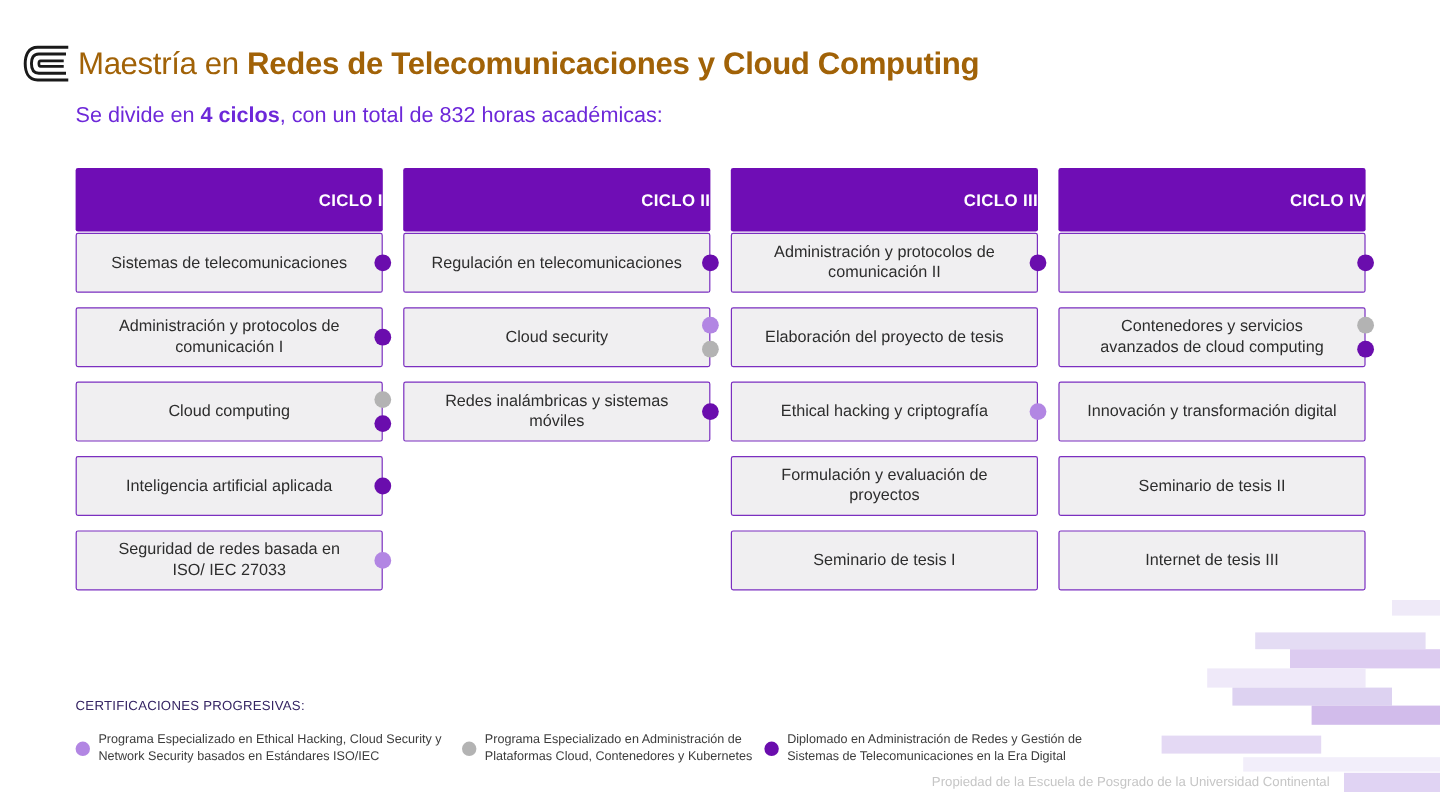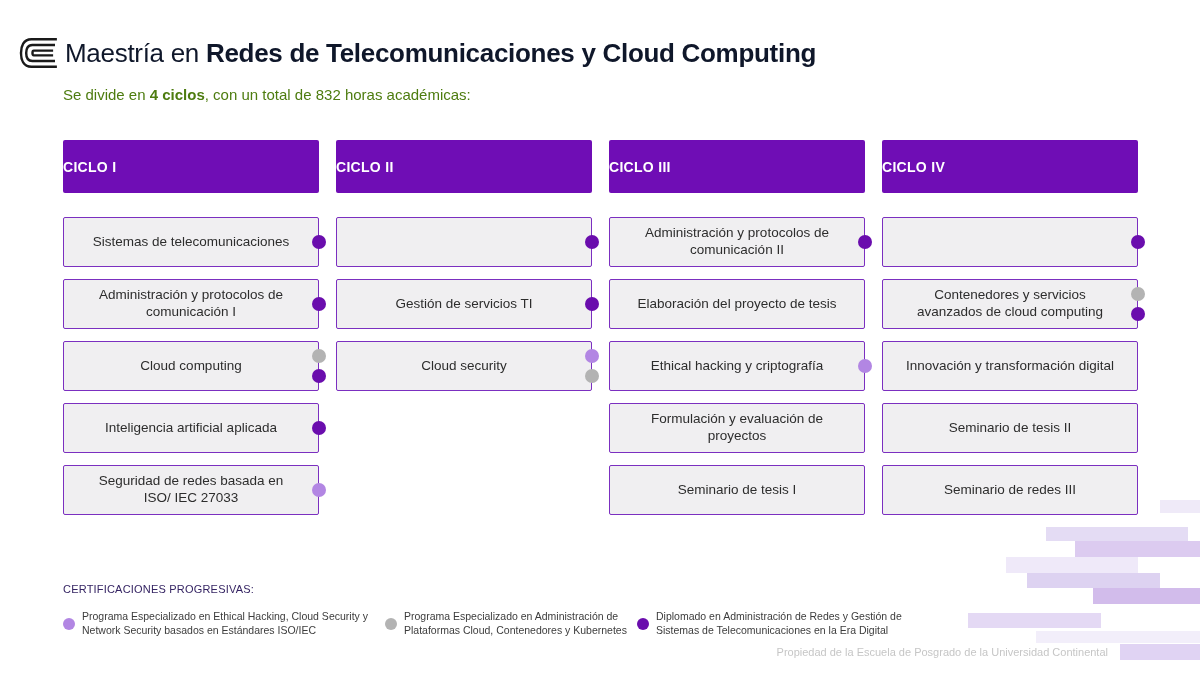--- a/index.html
+++ b/index.html
@@ -9,36 +9,36 @@
     width: 1200px; height: 675px;
     background: #ffffff;
     font-family: "Liberation Sans", sans-serif;
     color: #1c1c1c;
     overflow: hidden;
   }
 
   
   .top-header { position: absolute; left: 17px; top: 36px; display: flex; align-items: center; }
   .logo-svg { display: block; margin-right: 6px; }
-  .page-title { font-size: 26px; font-weight: 400; letter-spacing: -0.3px; color: #0f172a; white-space: pre; }
+  .page-title { font-size: 26px; font-weight: 400; letter-spacing: -0.3px; color: #a16207; white-space: pre; }
   .page-title strong { font-weight: 700; }
-  .subtitle { position: absolute; left: 63px; top: 86px; font-size: 15px; color: #4d7c0f; white-space: pre; }
+  .subtitle { position: absolute; left: 63px; top: 86px; font-size: 18px; color: #6d28d9; white-space: pre; }
   .subtitle strong { font-weight: 700; }
 
   
   .grid {
     position: absolute; left: 63px; top: 140px; width: 1075px;
     display: grid; grid-template-columns: repeat(4, 1fr); column-gap: 17px;
   }
   .cycle-col { display: flex; flex-direction: column; }
   .cycle-header {
-    height: 53px; margin-bottom: 24px;
+    height: 53px; margin-bottom: 1px;
     background: var(--header-bg, #6f0db5);
     border-radius: 2px;
-    display: flex; align-items: center; justify-content: flex-start;
+    display: flex; align-items: center; justify-content: flex-end;
     color: #ffffff; font-weight: 700; font-size: 14px; letter-spacing: 0.3px;
   }
   .course {
     position: relative;
     height: 50px; margin-bottom: 12px;
     background: var(--box-bg, #f0eff1);
     border: 1.5px solid var(--box-border, #7b2fc0);
     border-radius: 2px;
     display: flex; align-items: center; justify-content: center;
     text-align: center;
@@ -134,37 +134,38 @@
           <span class="dot dot-light"></span>
         </span>
     </div>
   </div>
 
   <div class="cycle-col">
     <div class="cycle-header">
         <span>CICLO II</span>
       </div>
     <div class="course">
-      <span class="dots">
-          <span class="dot dot-dark"></span>
-        </span>
-    </div>
-    <div class="course">
-      <span class="course-label">Gestión de servicios TI</span>
+      <span class="course-label">Regulación en telecomunicaciones</span>
       <span class="dots">
           <span class="dot dot-dark"></span>
         </span>
     </div>
     <div class="course">
       <span class="course-label">Cloud security</span>
       <span class="dots">
           <span class="dot dot-light"></span>
           <span class="dot dot-gray"></span>
         </span>
     </div>
+    <div class="course">
+      <span class="course-label">Redes inalámbricas y sistemas móviles</span>
+      <span class="dots">
+          <span class="dot dot-dark"></span>
+        </span>
+    </div>
   </div>
 
   <div class="cycle-col">
     <div class="cycle-header">
         <span>CICLO III</span>
       </div>
     <div class="course">
       <span class="course-label">Administración y protocolos de comunicación II</span>
       <span class="dots">
           <span class="dot dot-dark"></span>
@@ -208,21 +209,21 @@
     </div>
     <div class="course">
       <span class="course-label">Innovación y transformación digital</span>
       <span class="dots"></span>
     </div>
     <div class="course">
       <span class="course-label">Seminario de tesis II</span>
       <span class="dots"></span>
     </div>
     <div class="course">
-      <span class="course-label">Seminario de redes III</span>
+      <span class="course-label">Internet de tesis III</span>
       <span class="dots"></span>
     </div>
   </div>
 </div>
 
 <div class="legend">
   <div class="legend-title">CERTIFICACIONES PROGRESIVAS:</div>
   <div class="legend-items">
     <div class="legend-item legend-item-1">
       <span class="dot dot-light"></span>

